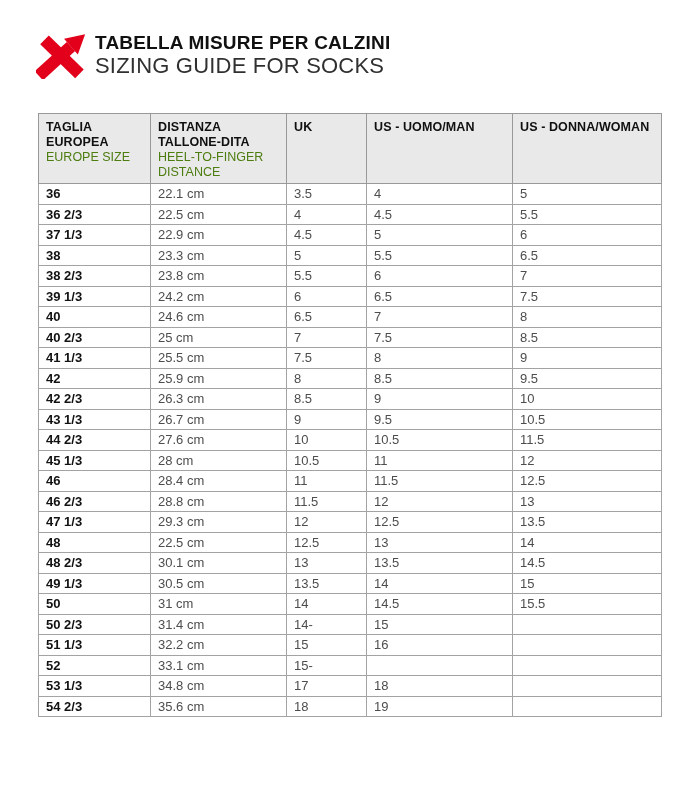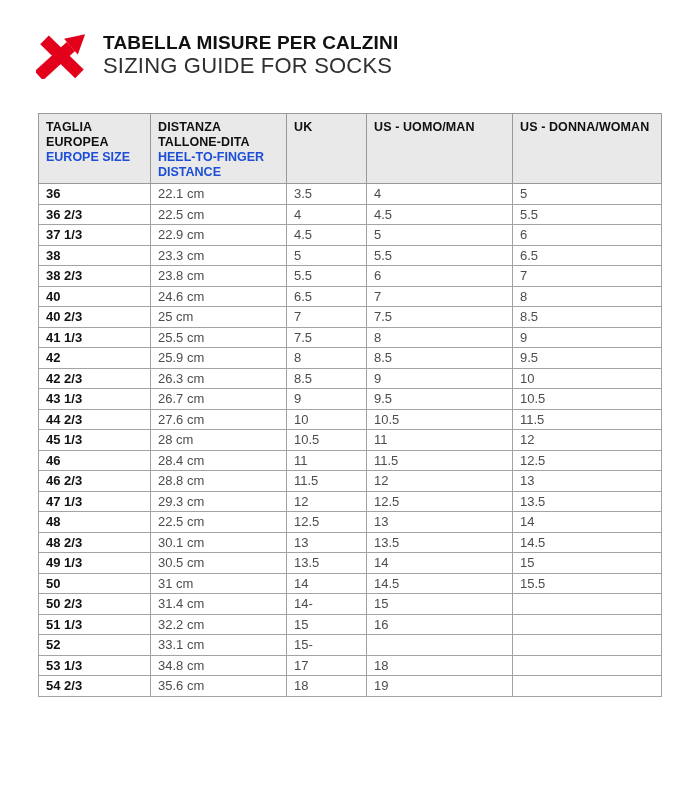--- a/index.html
+++ b/index.html
@@ -6,21 +6,21 @@
   body {
     width: 700px; height: 787px;
     background: #ffffff;
     font-family: "Liberation Sans", sans-serif;
   }
   .page { position: relative; width: 700px; height: 787px; overflow: hidden; background:#fff; }
 
   
   .brand-header { position: absolute; left: 36px; top: 29px; display: flex; align-items: flex-start; }
   .logo { width: 51px; height: 48px; margin-top: 2px; flex: 0 0 auto; }
-  .titles { margin-left: 16px; padding-top: 2px; }
+  .titles { margin-left: 8px; padding-top: 2px; }
   .title {
     font-size: 19px; font-weight: bold; color: #111111;
     letter-spacing: 0.2px; line-height: 23px;
   }
   .subtitle {
     font-size: 22px; font-weight: normal; color: #303030;
     letter-spacing: 0.2px; line-height: 24px;
   }
 
   
@@ -33,22 +33,22 @@
     background: #e9e9e9;
     border: 1px solid #999999;
     vertical-align: top; text-align: left;
     padding: 6px 5px 3px 7px;
   }
   .th-primary {
     display: block; font-size: 12.5px; font-weight: bold;
     color: #101010; line-height: 15px; letter-spacing: 0.1px;
   }
   .th-secondary {
-    display: block; font-size: 12.5px; font-weight: bold;
-    color: #1d4ed8; line-height: 15px;
+    display: block; font-size: 12.5px; font-weight: normal;
+    color: #4d7c0f; line-height: 15px;
   }
   .size-table td {
     border: 1px solid #a3a3a3;
     font-size: 13px; color: #4d4d4d;
     padding: 0 4px 0 7px;
     height: 19.5px; line-height: 19.5px;
     white-space: nowrap; overflow: hidden;
     vertical-align: middle;
   }
   .size-table td.col-size { font-weight: bold; color: #121212; }
@@ -130,20 +130,27 @@
             <td>6.5</td>
           </tr>
           <tr>
             <td class="col-size">38 2/3</td>
             <td>23.8 cm</td>
             <td>5.5</td>
             <td>6</td>
             <td>7</td>
           </tr>
           <tr>
+            <td class="col-size">39 1/3</td>
+            <td>24.2 cm</td>
+            <td>6</td>
+            <td>6.5</td>
+            <td>7.5</td>
+          </tr>
+          <tr>
             <td class="col-size">40</td>
             <td>24.6 cm</td>
             <td>6.5</td>
             <td>7</td>
             <td>8</td>
           </tr>
           <tr>
             <td class="col-size">40 2/3</td>
             <td>25 cm</td>
             <td>7</td>

